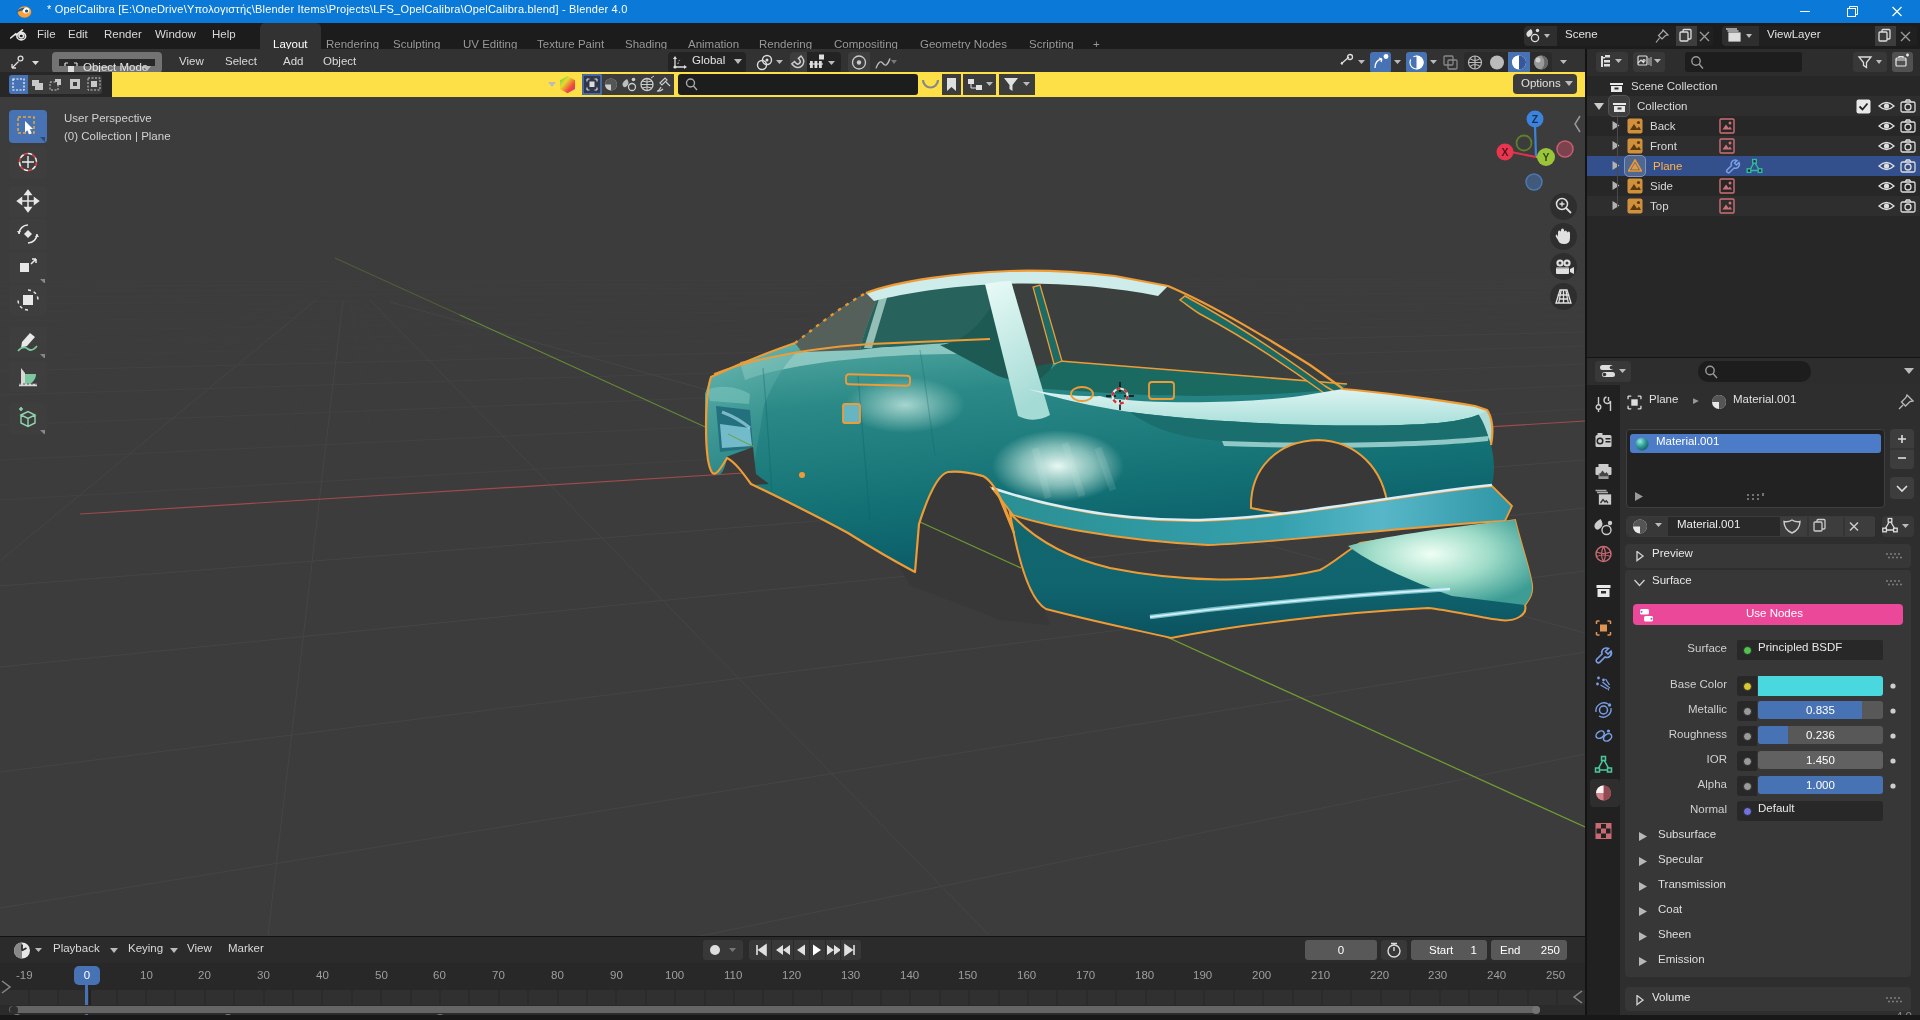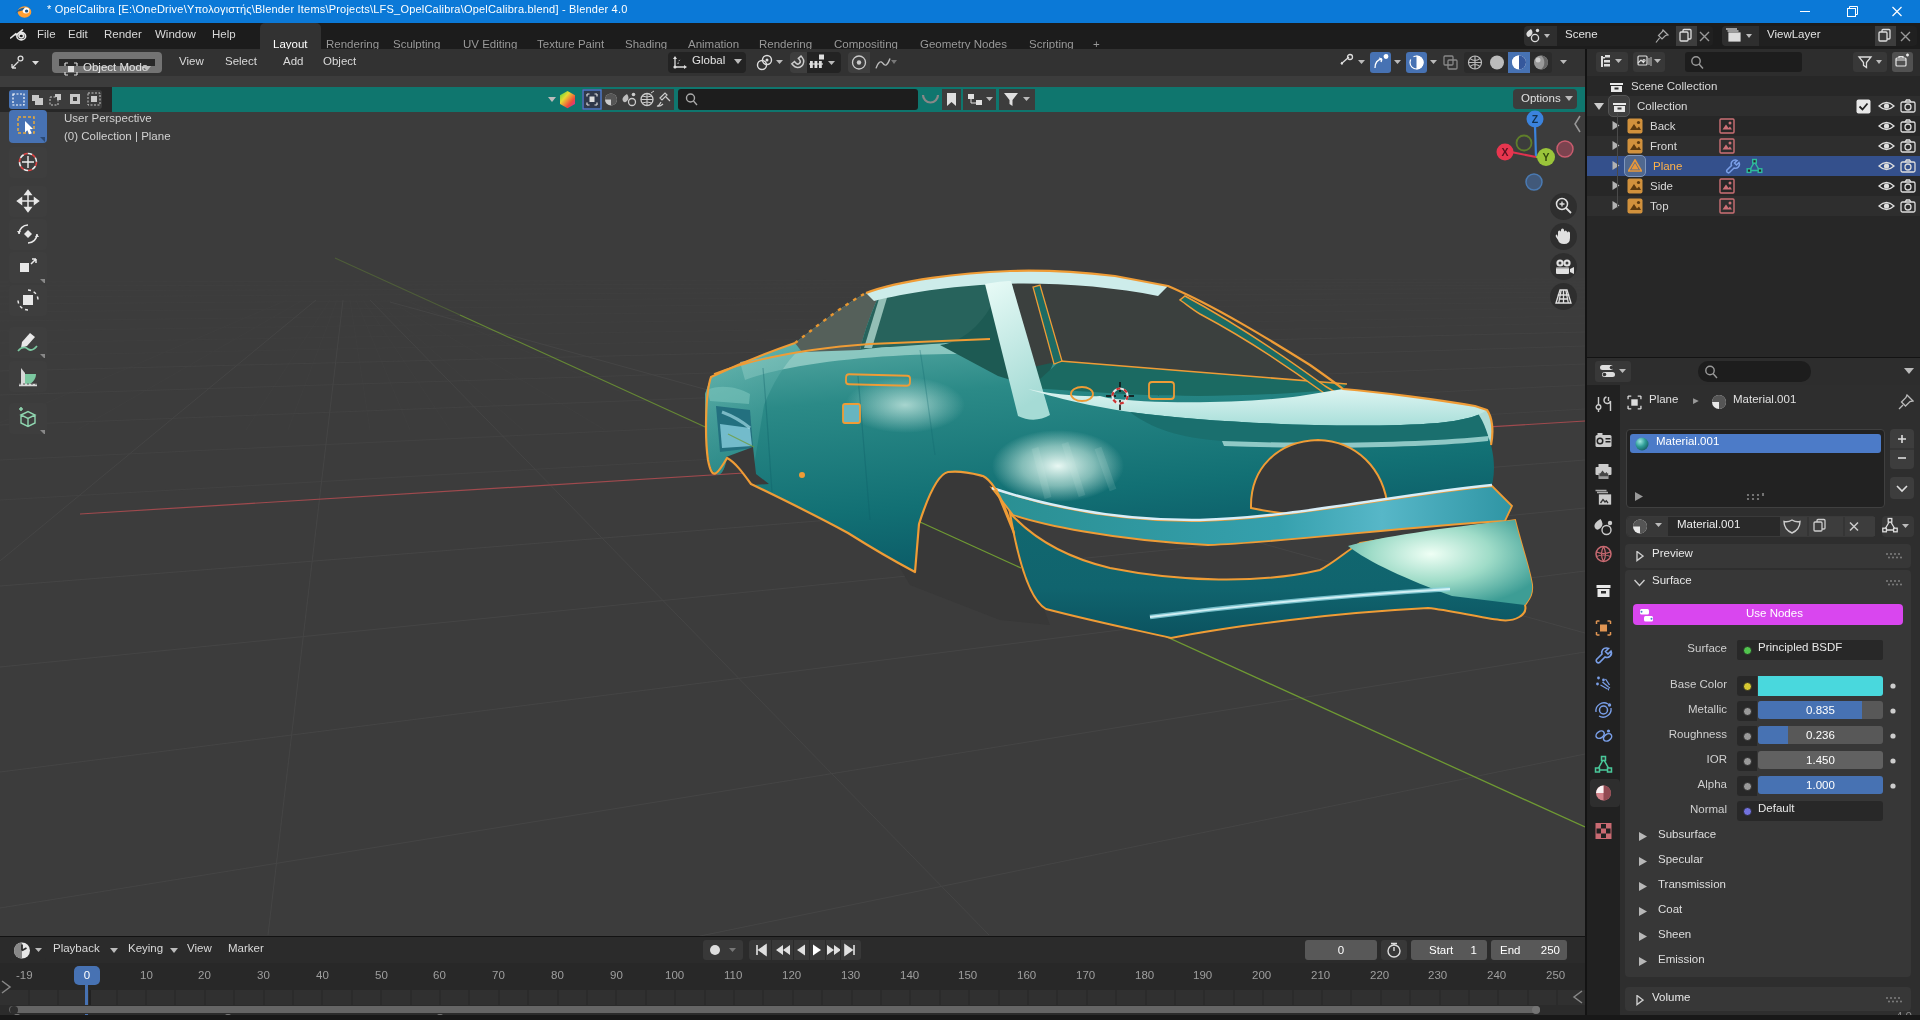--- a/index.html
+++ b/index.html
@@ -13,21 +13,21 @@
 
 .winbtn { position:absolute; top:0; width:46px; height:23px; color:#fff; text-align:center; }
 
 #topbar { position:absolute; left:0; top:23px; width:1920px; height:26px; background:#1c1c1c; color:#d9d9d9; font-size:11.5px; }
 .menuitem { position:absolute; top:5px; }
 .wtab { position:absolute; top:0px; height:26px; line-height:26px; padding:8px 13px; color:#999; }
 .wtab.active { background:#323232; color:#fff; border-radius:5px 5px 0 0;}
 
 #viewport { position:absolute; left:0; top:49px; width:1585px; height:887px; background:#3c3c3c; overflow:hidden;}
 #vphead1 { position:absolute; left:0; top:0; width:1585px; height:27px; background:#323232; font-size:11.5px; color:#e3e3e3;}
-#vphead2 { position:absolute; left:0; top:38px; width:1585px; height:25px; background:#0f766e; }
+#vphead2 { position:absolute; left:0; top:23px; width:1585px; height:25px; background:#fde047; }
 .vmenu { position:absolute; top:6px; color:#dadada;}
 
 .tbtn { position:absolute; left:9px; width:38px; height:31px; background:#3e3e3e; border-radius:4px; }
 .tbtn.active { background:#4772b3; }
 
 .navbtn { position:absolute; width:27px; height:27px; border-radius:50%; background:rgba(42,42,42,0.75); }
 
 #outliner { position:absolute; left:1587px; top:49px; width:333px; height:308px; background:#272727; font-size:11.5px; color:#d9d9d9;}
 #outlhead { position:absolute; left:0; top:0; width:333px; height:27px; background:#2d2d2d; }
 .orow { position:absolute; left:0; width:333px; height:20px; line-height:20px; }
@@ -1140,21 +1140,21 @@
           <circle cx="6" cy="2" r="1"></circle>
           <circle cx="10" cy="2" r="1"></circle>
           <circle cx="14" cy="2" r="1"></circle>
           <circle cx="4" cy="5.5" r="1"></circle>
           <circle cx="8" cy="5.5" r="1"></circle>
           <circle cx="12" cy="5.5" r="1"></circle>
           <circle cx="16" cy="5.5" r="1"></circle>
         </g>
       </svg>
 
-    <div class="abs" style="left:8px;top:34px;width:270px;height:21px;background:#d946ef;border-radius:4px;color:#fff">
+    <div class="abs" style="left:8px;top:34px;width:270px;height:21px;background:#ec4899;border-radius:4px;color:#fff">
       <svg class="abs" style="left:5px;top:3px" width="18" height="16">
           <g fill="#fff">
             <rect x="2" y="2" width="9" height="5.5" rx="1.5"></rect>
             <rect x="6" y="9" width="9" height="5.5" rx="1.5"></rect>
             <circle cx="3.5" cy="4.7" r="1" fill="#4c7bc8"></circle>
             <circle cx="13.5" cy="11.7" r="1" fill="#4c7bc8"></circle>
           </g>
         </svg>
       <span class="abs" style="left:113px;top:3px">Use Nodes</span>
     </div>

